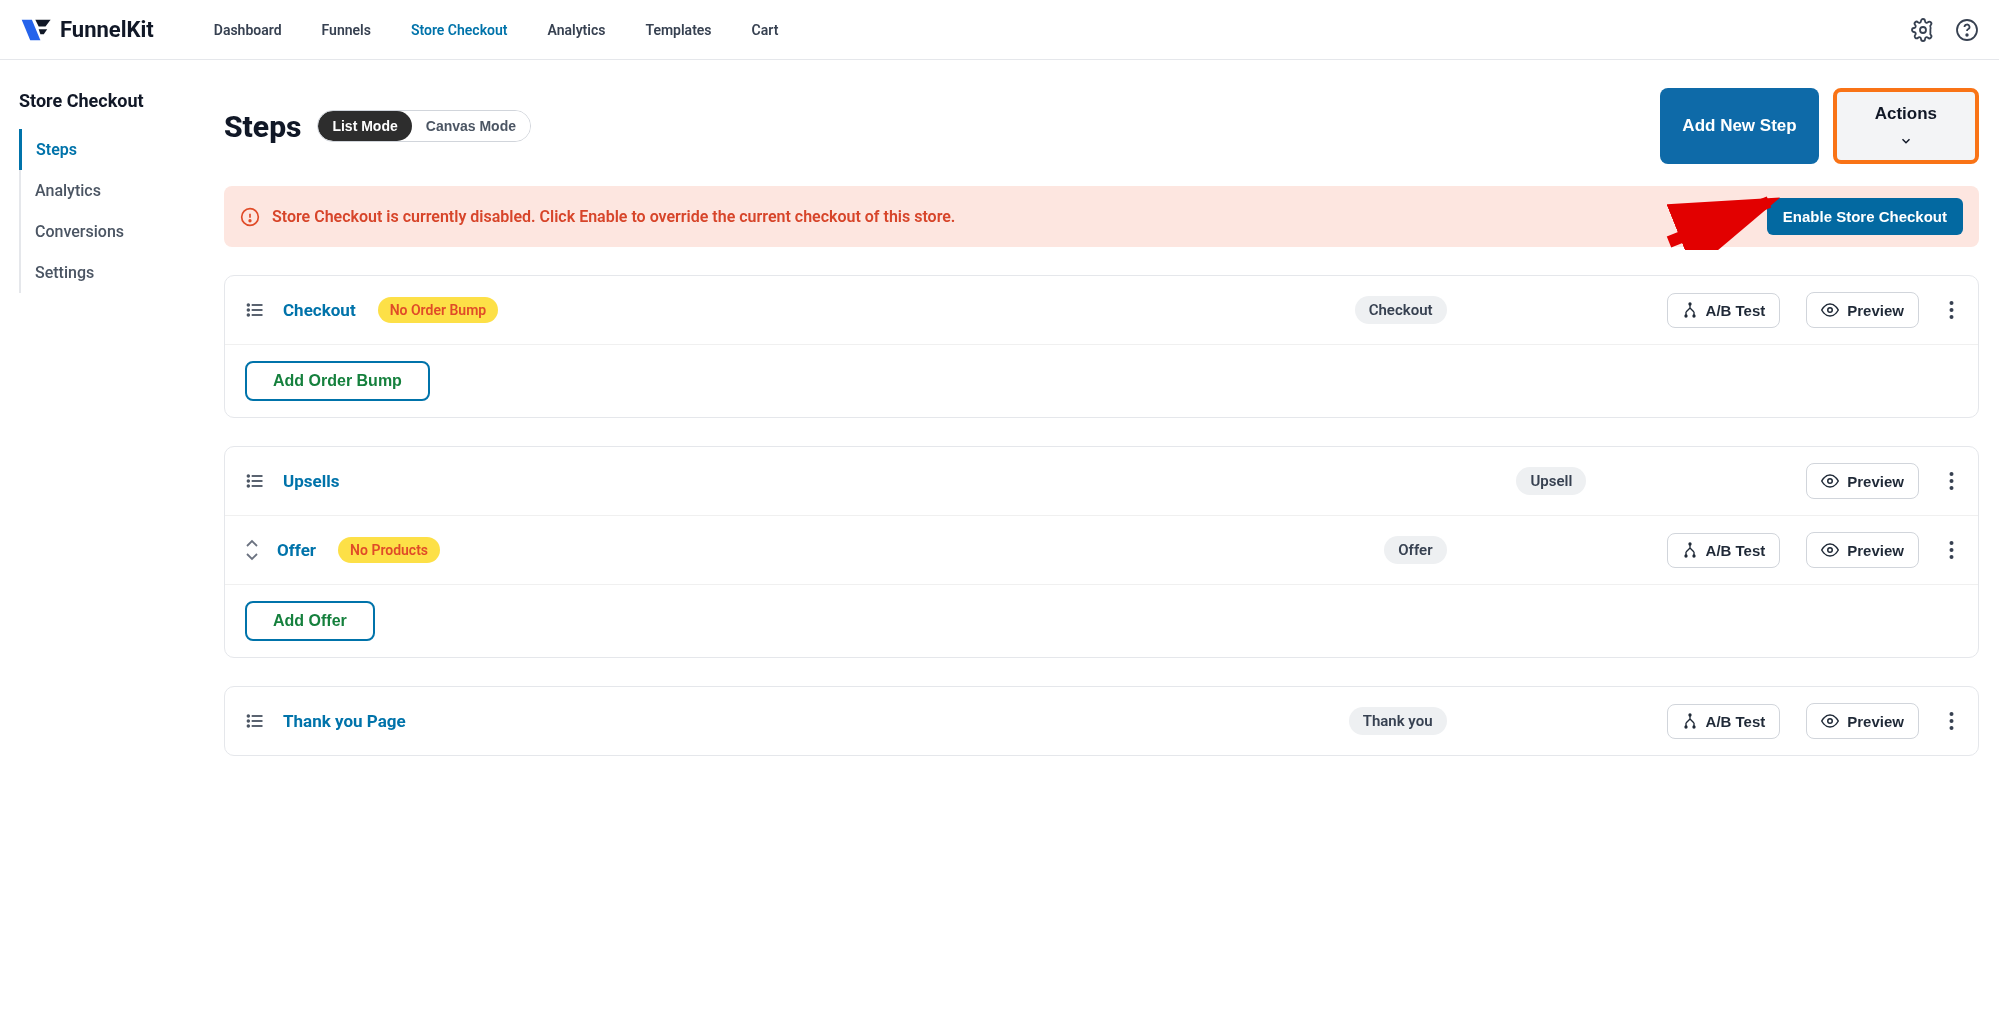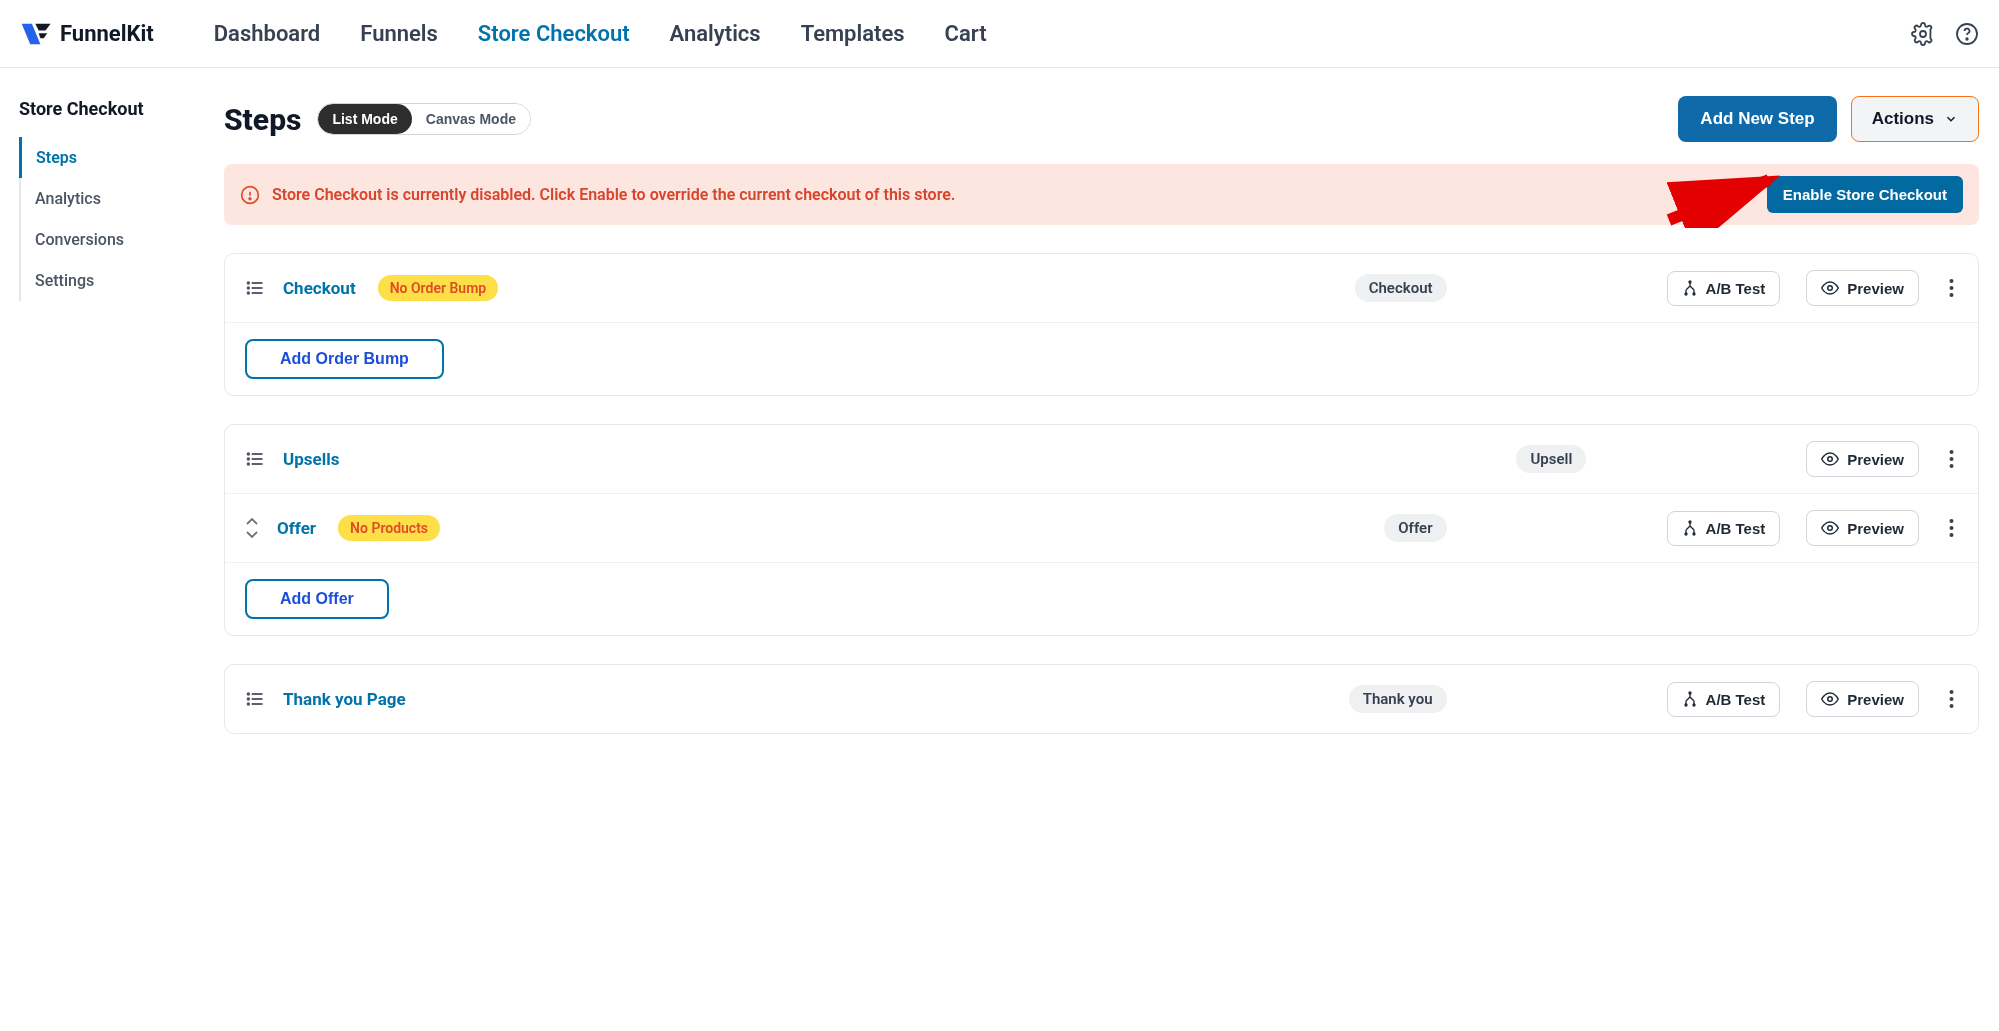--- a/index.html
+++ b/index.html
@@ -1,23 +1,23 @@
 <!DOCTYPE html>
 <html><head>
 <meta charset="utf-8">
 <style>
 * { box-sizing: border-box; margin: 0; padding: 0; }
 body { font-family: -apple-system, BlinkMacSystemFont, "Segoe UI", Roboto, Helvetica, Arial, sans-serif; background: #fff; color: #1f2937; }
 
 
-.top-nav { display: flex; align-items: center; height: 68px; border-bottom: 1px solid #e5e7eb; padding: 2px 20px; }
+.top-nav { display: flex; align-items: center; height: 60px; border-bottom: 1px solid #e5e7eb; padding: 2px 20px; }
 .logo { display: flex; align-items: center; gap: 6px; font-weight: 700; font-size: 22px; color: #111827; }
 .logo svg { width: 34px; height: 28px; }
 .nav-items { display: flex; gap: 40px; margin-left: 60px; }
-.nav-item { font-size: 22px; font-weight: 600; color: #374151; cursor: pointer; }
+.nav-item { font-size: 14px; font-weight: 600; color: #374151; cursor: pointer; }
 .nav-item.active { color: #0073aa; }
 .nav-right { margin-left: auto; display: flex; gap: 20px; align-items: center; }
 .icon-btn { width: 24px; height: 24px; cursor: pointer; color: #374151; }
 
 
 .layout { display: flex; }
 .sidebar { width: 210px; padding: 30px 0 30px 0; border-left: 1px solid transparent; }
 .sidebar-title { font-size: 18px; font-weight: 700; color: #111827; padding: 0 18px 18px 18px; }
 .sidebar-items { border-left: 2px solid #e5e7eb; margin-left: 18px; }
 .sidebar-item { padding: 11px 14px; font-size: 16px; color: #4b5563; cursor: pointer; font-weight: 500; }
@@ -26,21 +26,21 @@
 .main { flex: 1; padding: 28px 20px 40px 14px; }
 
 
 .page-header { display: flex; align-items: center; gap: 16px; margin-bottom: 22px; }
 .page-title { font-size: 30px; font-weight: 800; color: #111827; }
 .mode-toggle { display: inline-flex; border: 1px solid #d1d5db; border-radius: 999px; overflow: hidden; }
 .mode-btn { padding: 7px 14px; font-size: 14px; font-weight: 600; cursor: pointer; background: #fff; color: #4b5563; border: none; }
 .mode-btn.active { background: #2d2d2d; color: #fff; border-radius: 999px; }
 .header-right { margin-left: auto; display: flex; gap: 14px; }
 .btn-primary { background: #0e6aa8; color: #fff; border: none; border-radius: 8px; padding: 12px 22px; font-size: 17px; font-weight: 700; cursor: pointer; }
-.btn-secondary { background: #f3f4f6; color: #111827; border: 1px solid #f97316; border-radius: 8px; padding: 12px 20px; font-size: 17px; font-weight: 700; cursor: pointer; display: inline-flex; align-items: center; gap: 10px; }
+.btn-secondary { background: #f3f4f6; color: #111827; border: 4px solid #f97316; border-radius: 8px; padding: 12px 38px; font-size: 17px; font-weight: 700; cursor: pointer; display: inline-flex; align-items: center; gap: 10px; flex-direction: column; }
 
 
 .alert { display: flex; align-items: center; background: #fde6e0; border-radius: 8px; padding: 12px 16px; margin-bottom: 28px; position: relative; }
 .alert-icon { color: #e04b28; margin-right: 12px; flex-shrink: 0; }
 .alert-text { color: #d7452a; font-size: 16px; font-weight: 600; }
 .alert-btn { margin-left: auto; background: #0369a1; color: #fff; border: none; border-radius: 6px; padding: 10px 16px; font-size: 15px; font-weight: 700; cursor: pointer; }
 .arrow-annot { position: absolute; right: 198px; top: 4px; pointer-events: none; }
 
 
 .card { border: 1px solid #e5e7eb; border-radius: 10px; margin-bottom: 28px; }
@@ -48,21 +48,21 @@
 .step-row:last-child { border-bottom: none; }
 .drag-handle { color: #4b5563; margin-right: 18px; display: flex; align-items: center; }
 .updown-handle { display: flex; flex-direction: column; color: #6b7280; margin-right: 18px; gap: 2px; }
 .step-link { color: #0073aa; font-size: 17px; font-weight: 700; text-decoration: none; cursor: pointer; }
 .warn-badge { background: #fde047; color: #e04b28; border-radius: 999px; padding: 5px 12px; font-size: 14px; font-weight: 600; margin-left: 22px; }
 .type-badge { background: #eef0f2; color: #374151; border-radius: 999px; padding: 5px 14px; font-size: 15px; font-weight: 600; margin-left: auto; }
 .row-actions { display: flex; align-items: center; gap: 26px; margin-left: 220px; }
 .pill-btn { border: 1px solid #d1d5db; background: #fff; border-radius: 8px; padding: 8px 14px; font-size: 15px; font-weight: 600; color: #1f2937; cursor: pointer; display: inline-flex; align-items: center; gap: 8px; }
 .more-icon { color: #374151; cursor: pointer; padding: 0 4px; }
 .card-footer { padding: 16px 20px; }
-.outline-btn { border: 2px solid #0073aa; background: #fff; color: #1d4ed8; border-radius: 8px; padding: 9px 33px; font-size: 16px; font-weight: 700; cursor: pointer; }
+.outline-btn { border: 2px solid #0073aa; background: #fff; color: #15803d; border-radius: 8px; padding: 9px 26px; font-size: 16px; font-weight: 700; cursor: pointer; }
 
 svg { display: block; }
 </style>
 </head>
 <body>
 
 <div class="top-nav">
   <div class="logo">
     <svg viewBox="0 0 40 32">
       <path d="M2 4 L14 4 L24 28 L12 28 Z" fill="#2563eb"></path>

